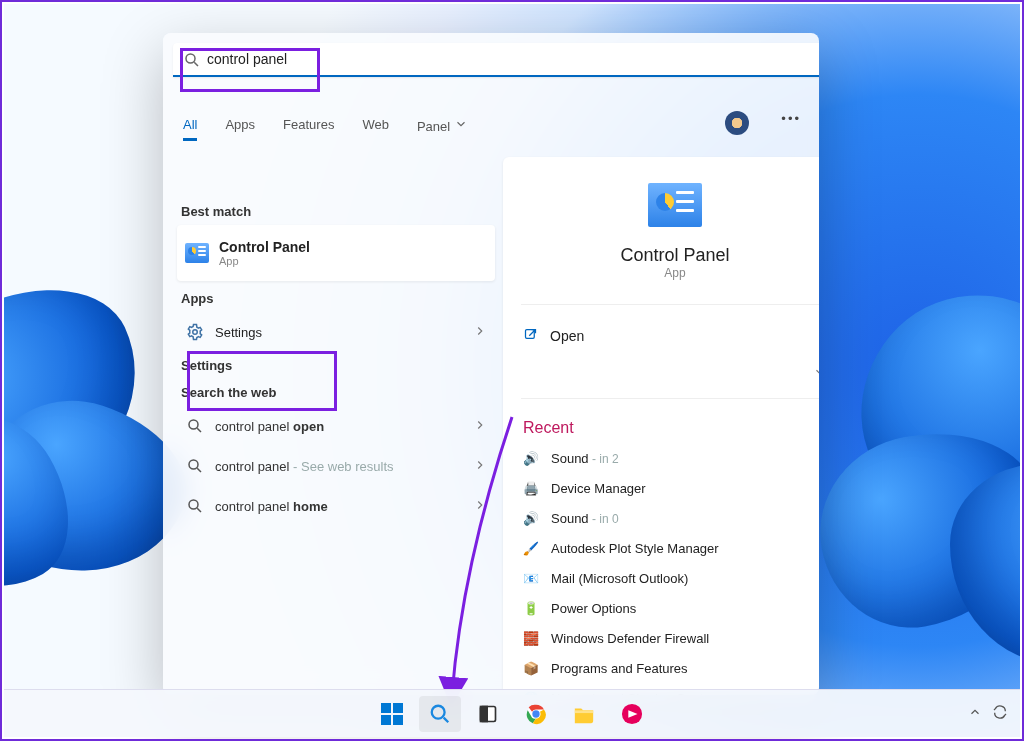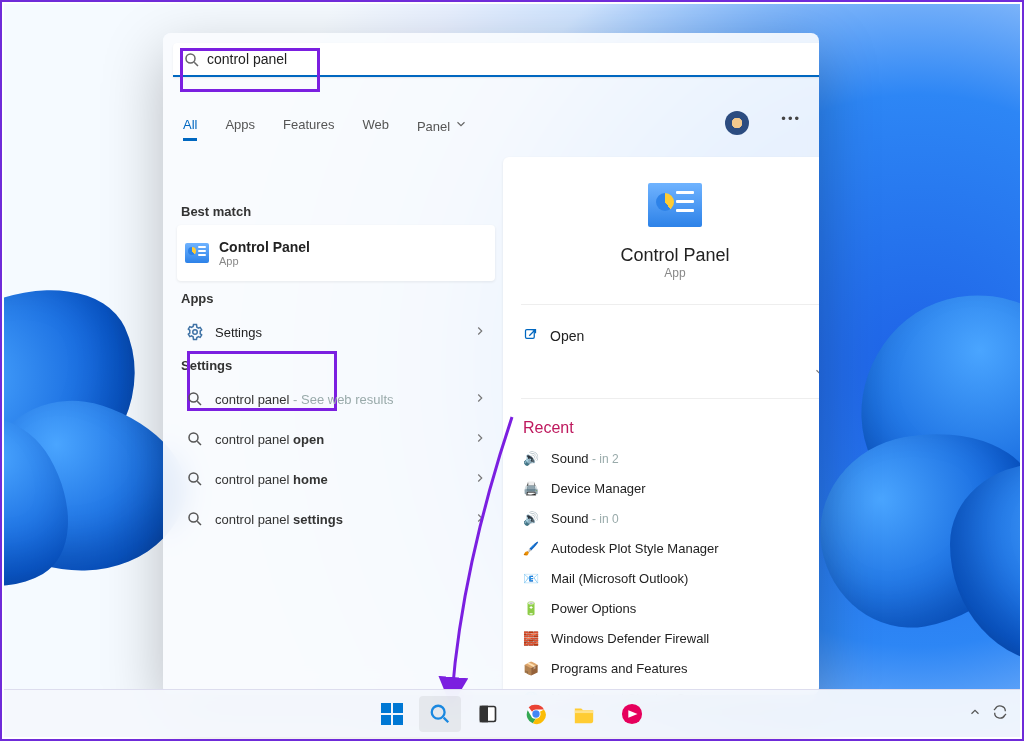--- a/index.html
+++ b/index.html
@@ -216,64 +216,53 @@
           </svg>
         </span>
       <span>Settings</span>
       <span class="chev"><svg class="chevron-svg" viewBox="0 0 24 24" fill="none" stroke="currentColor" stroke-width="2">
             <polyline points="9 6 15 12 9 18"></polyline>
           </svg></span>
     </div>
 
     <div class="sect-head">Settings</div>
 
+    <div class="sect-head">Search the web</div>
+    <div class="result web-item">
+      <span class="ico sg">
+          <svg viewBox="0 0 24 24" fill="none" stroke="currentColor" stroke-width="2">
+            <circle cx="10" cy="10" r="6"></circle>
+            <line x1="15" y1="15" x2="20" y2="20"></line>
+          </svg>
+        </span>
+      <span><span>control panel </span><b>open</b></span>
+      <span class="chev"><svg class="chevron-svg" viewBox="0 0 24 24" fill="none" stroke="currentColor" stroke-width="2">
+            <polyline points="9 6 15 12 9 18"></polyline>
+          </svg></span>
+    </div>
     <div class="result web-item">
       <span class="ico sg">
           <svg viewBox="0 0 24 24" fill="none" stroke="currentColor" stroke-width="2">
             <circle cx="10" cy="10" r="6"></circle>
             <line x1="15" y1="15" x2="20" y2="20"></line>
           </svg>
         </span>
       <span><span>control panel</span><span class="muted"> - See web results</span></span>
       <span class="chev"><svg class="chevron-svg" viewBox="0 0 24 24" fill="none" stroke="currentColor" stroke-width="2">
             <polyline points="9 6 15 12 9 18"></polyline>
           </svg></span>
     </div>
     <div class="result web-item">
       <span class="ico sg">
           <svg viewBox="0 0 24 24" fill="none" stroke="currentColor" stroke-width="2">
             <circle cx="10" cy="10" r="6"></circle>
             <line x1="15" y1="15" x2="20" y2="20"></line>
           </svg>
         </span>
-      <span><span>control panel </span><b>open</b></span>
-      <span class="chev"><svg class="chevron-svg" viewBox="0 0 24 24" fill="none" stroke="currentColor" stroke-width="2">
-            <polyline points="9 6 15 12 9 18"></polyline>
-          </svg></span>
-    </div>
-    <div class="result web-item">
-      <span class="ico sg">
-          <svg viewBox="0 0 24 24" fill="none" stroke="currentColor" stroke-width="2">
-            <circle cx="10" cy="10" r="6"></circle>
-            <line x1="15" y1="15" x2="20" y2="20"></line>
-          </svg>
-        </span>
       <span><span>control panel </span><b>home</b></span>
-      <span class="chev"><svg class="chevron-svg" viewBox="0 0 24 24" fill="none" stroke="currentColor" stroke-width="2">
-            <polyline points="9 6 15 12 9 18"></polyline>
-          </svg></span>
-    </div>
-    <div class="result web-item">
-      <span class="ico sg">
-          <svg viewBox="0 0 24 24" fill="none" stroke="currentColor" stroke-width="2">
-            <circle cx="10" cy="10" r="6"></circle>
-            <line x1="15" y1="15" x2="20" y2="20"></line>
-          </svg>
-        </span>
-      <span><span>control panel </span><b>settings</b></span>
       <span class="chev"><svg class="chevron-svg" viewBox="0 0 24 24" fill="none" stroke="currentColor" stroke-width="2">
             <polyline points="9 6 15 12 9 18"></polyline>
           </svg></span>
     </div>
   </div>
 
   <div class="right-col">
     <div class="rc-app">
       <div style="display:inline-block;"><div class="cp-ico big-cp"></div></div>
       <div class="apptitle">Control Panel</div>

